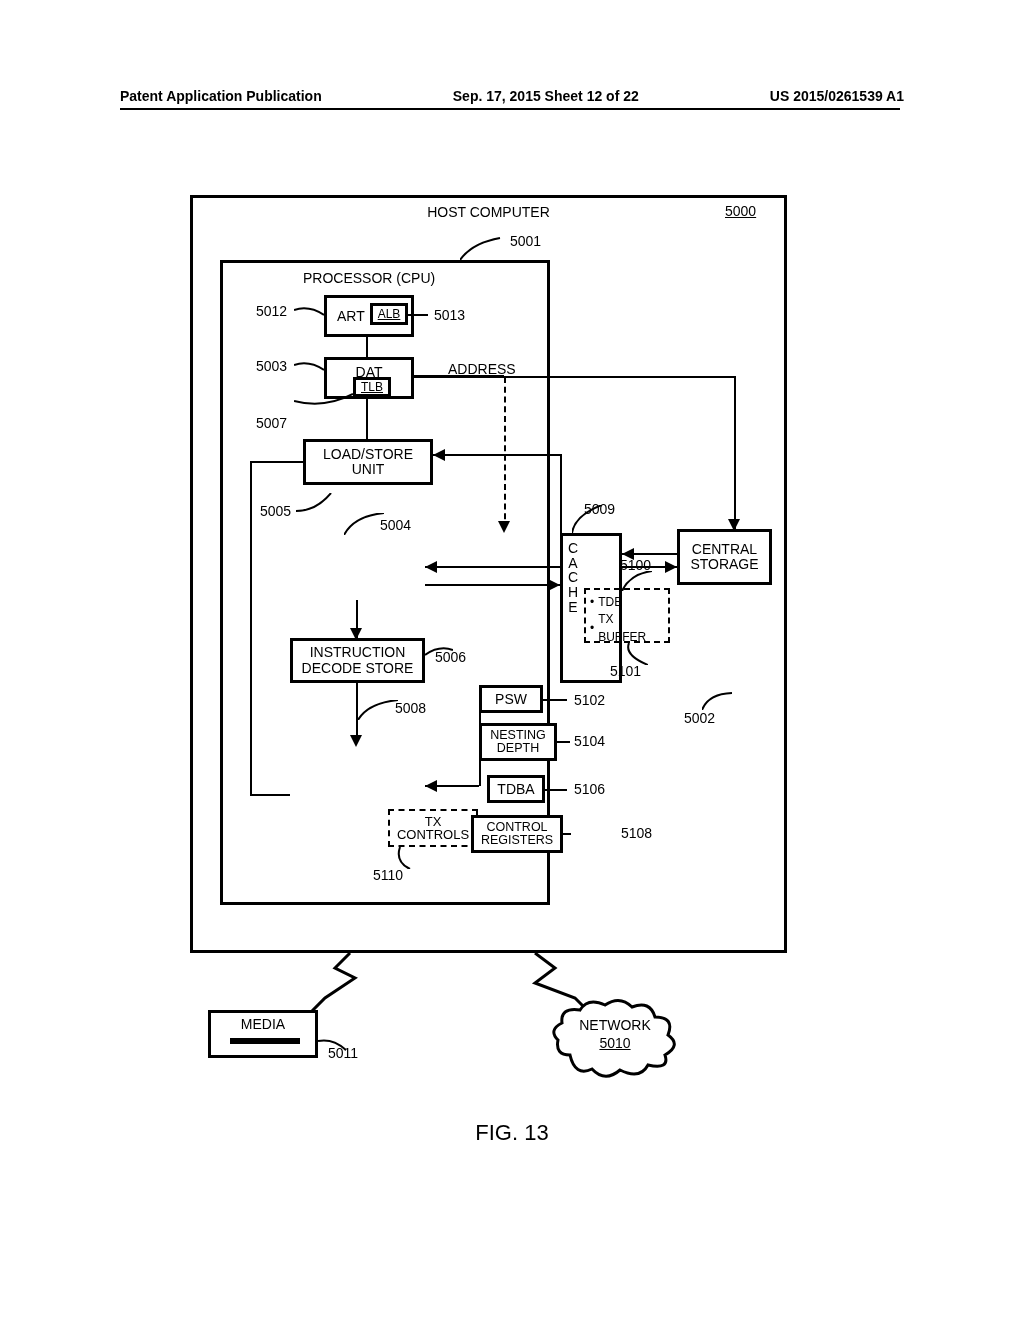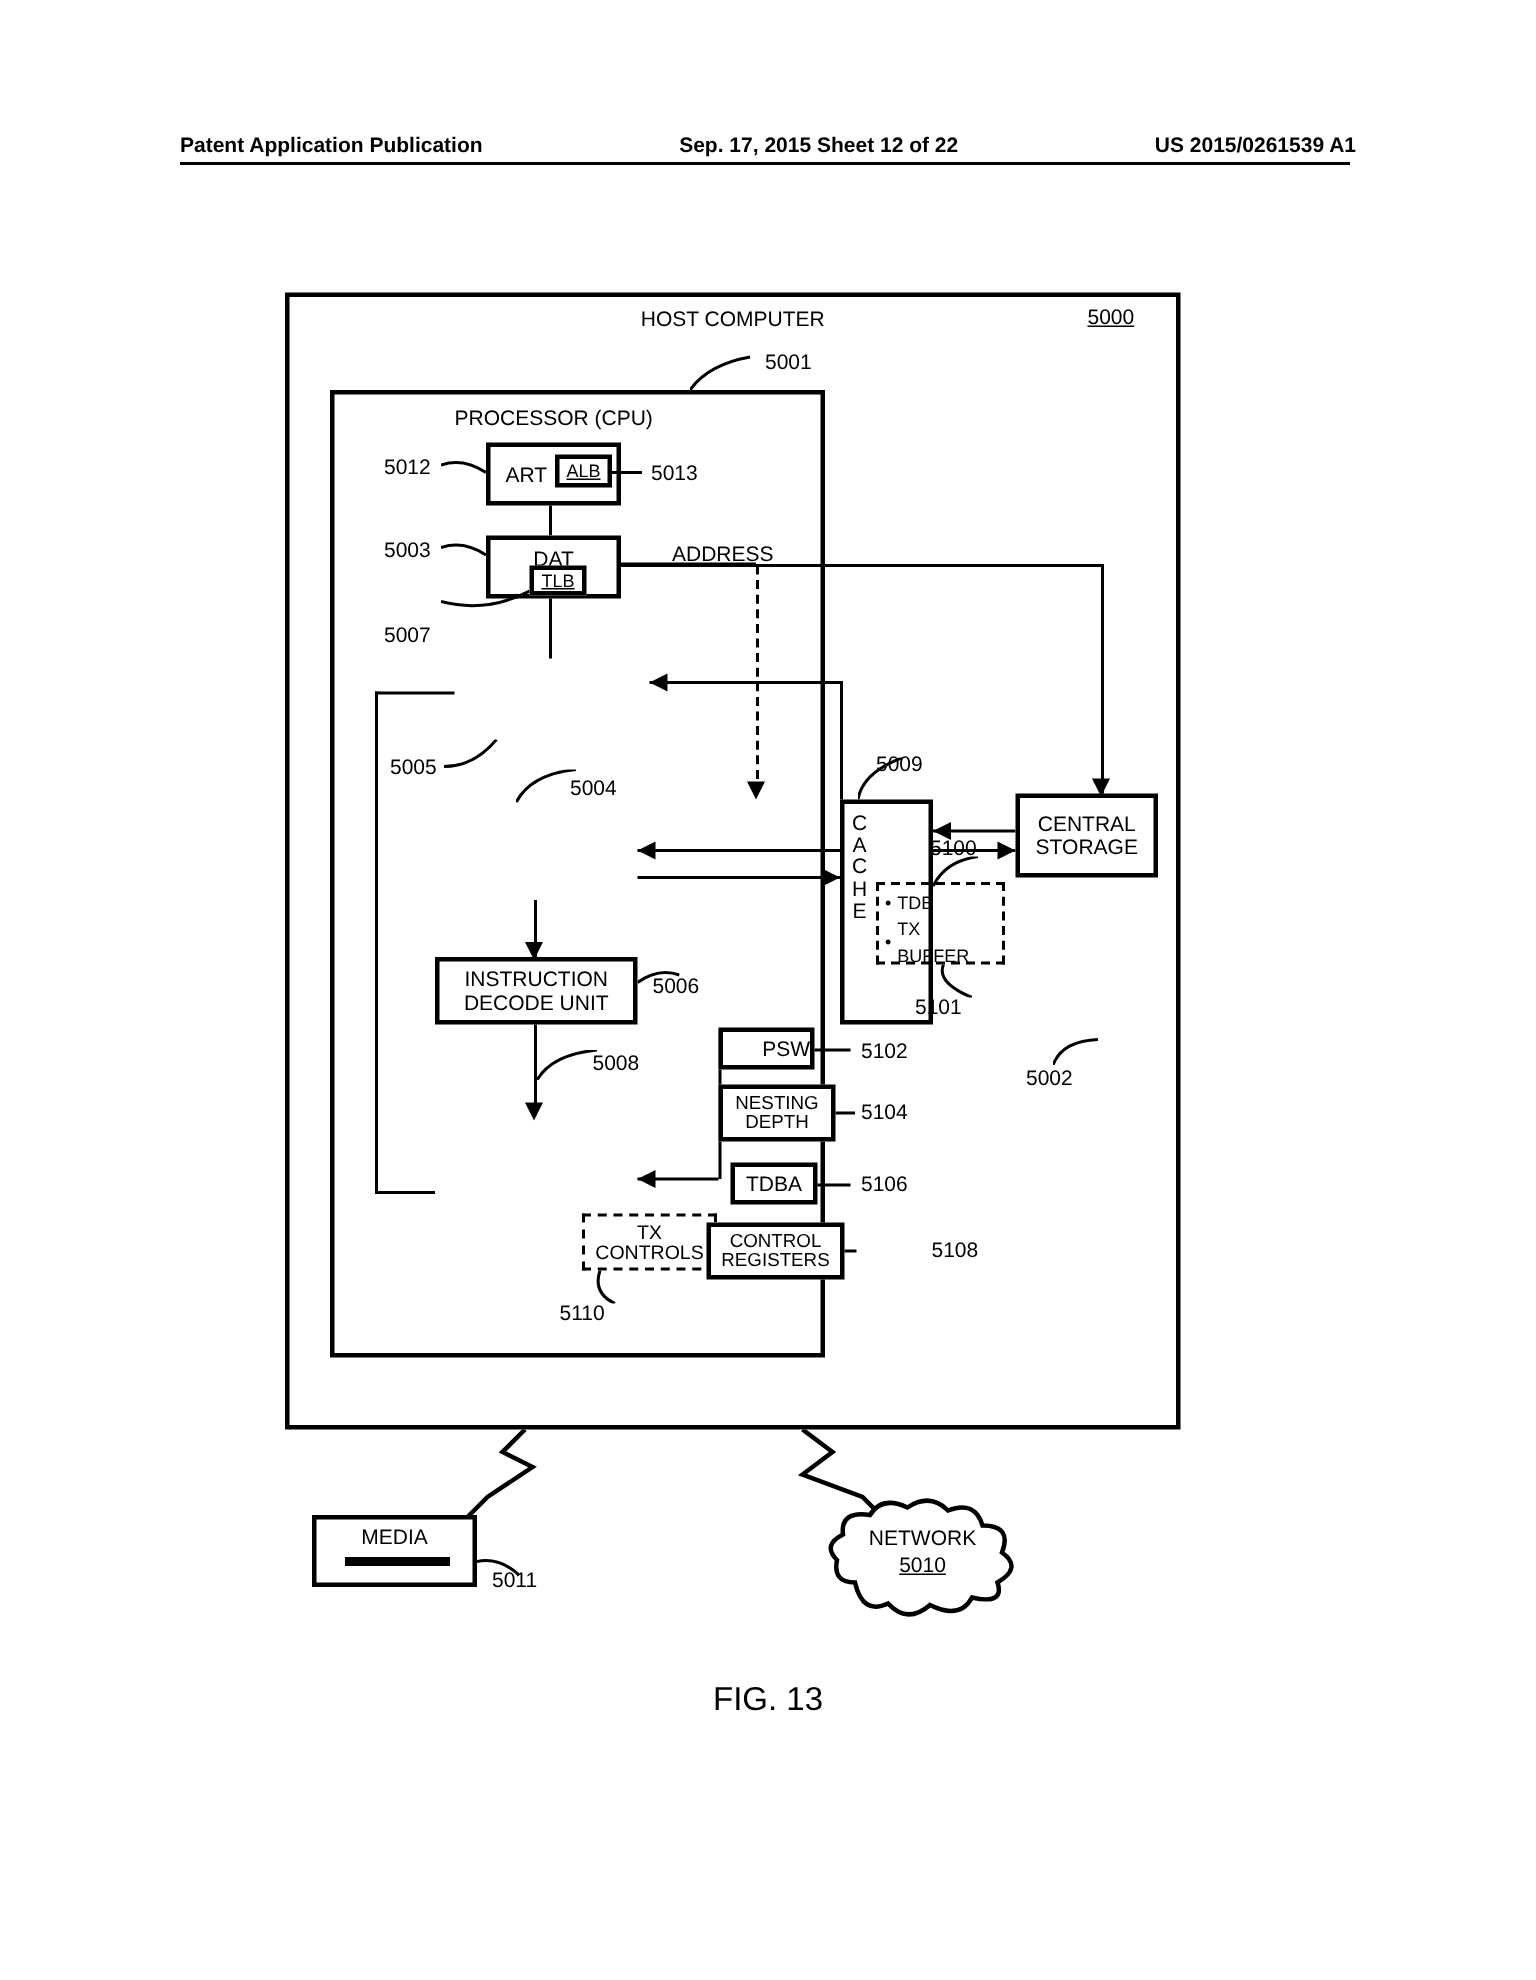--- a/index.html
+++ b/index.html
@@ -195,20 +195,23 @@
   <span class="label" style="left:258px; top:166px;">ADDRESS</span>
 
   <div class="connector" style="left:224px; top:180px; width:90px; height:2px;"></div>
 
   <div class="dashline" style="left:314px; top:182px; height:152px;"></div>
 
   <div class="arrowhead ah-down" style="left:308px; top:326px;"></div>
 
   <div class="connector" style="left:176px; top:204px; width:2px; height:40px;"></div>
 
+  <div class="box" style="left:113px; top:244px; width:130px; height:46px; line-height:1.1;">
+    <span>LOAD/STORE UNIT</span>
+  </div>
 
   <div class="leader-curve" style="left:106px; top:298px; width:40px; height:20px;">
     <svg viewBox="0 0 40 20">
         <path d="M0 18 Q 20 18 35 0" stroke="#000" stroke-width="2" fill="none"></path>
       </svg>
   </div>
   <span class="label" style="left:70px; top:308px;">5005</span>
 
   <div class="connector" style="left:243px; top:259px; width:127px; height:2px;"></div>
   <div class="connector" style="left:370px; top:259px; width:2px; height:85px;"></div>
@@ -228,21 +231,21 @@
 
   <div class="connector" style="left:235px; top:371px; width:135px; height:2px;"></div>
   <div class="arrowhead ah-left" style="left:235px; top:366px;"></div>
   <div class="connector" style="left:235px; top:389px; width:135px; height:2px;"></div>
   <div class="arrowhead ah-right" style="left:358px; top:384px;"></div>
 
   <div class="connector" style="left:166px; top:405px; width:2px; height:38px;"></div>
   <div class="arrowhead ah-down" style="left:160px; top:433px;"></div>
 
   <div class="box" style="left:100px; top:443px; width:135px; height:45px; line-height:1.1;">
-    <span>INSTRUCTION DECODE UNIT</span>
+    <span>INSTRUCTION DECODE STORE</span>
   </div>
 
   <div class="leader-curve" style="left:235px; top:450px; width:28px; height:15px;">
     <svg viewBox="0 0 28 15">
         <path d="M0 10 Q 14 0 28 5" stroke="#000" stroke-width="2" fill="none"></path>
       </svg>
   </div>
   <span class="label" style="left:245px; top:454px;">5006</span>
 
   <div class="connector" style="left:166px; top:488px; width:2px; height:60px;"></div>
@@ -306,21 +309,21 @@
         <path d="M5 0 Q 0 12 24 22" stroke="#000" stroke-width="2" fill="none"></path>
       </svg>
   </div>
   <span class="label" style="left:420px; top:468px;">5101</span>
 
   <div class="connector" style="left:432px; top:358px; width:55px; height:2px;"></div>
   <div class="arrowhead ah-left" style="left:432px; top:353px;"></div>
   <div class="connector" style="left:432px; top:371px; width:55px; height:2px;"></div>
   <div class="arrowhead ah-right" style="left:475px; top:366px;"></div>
 
-  <div class="box" style="left:289px; top:490px; width:64px; height:28px;justify-content:flex-end;">
+  <div class="box" style="left:289px; top:490px; width:64px; height:28px;">
     <span>PSW</span>
   </div>
   <div class="leader-h" style="left:353px; top:504px; width:24px;"></div>
   <span class="label" style="left:384px; top:497px;">5102</span>
 
   <div class="box" style="left:289px; top:528px; width:78px; height:38px; font-size:12.5px; line-height:1.05;">
     <span>NESTING DEPTH</span>
   </div>
   <div class="leader-h" style="left:367px; top:546px; width:13px;"></div>
   <span class="label" style="left:384px; top:538px;">5104</span>

